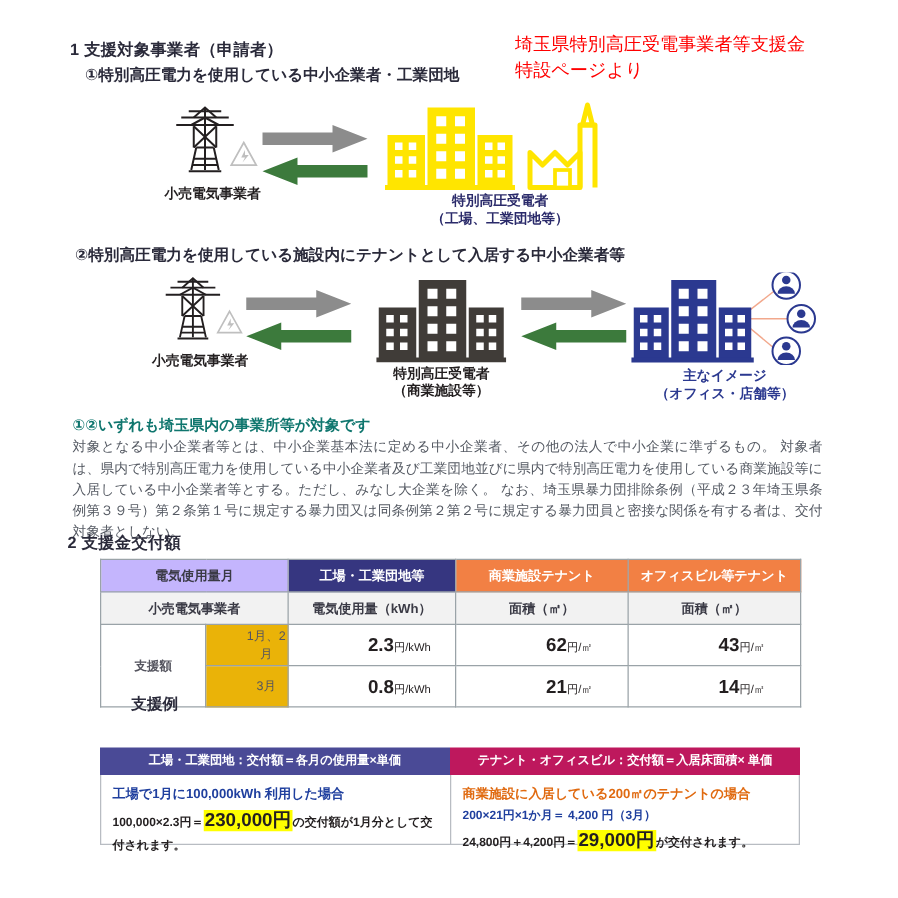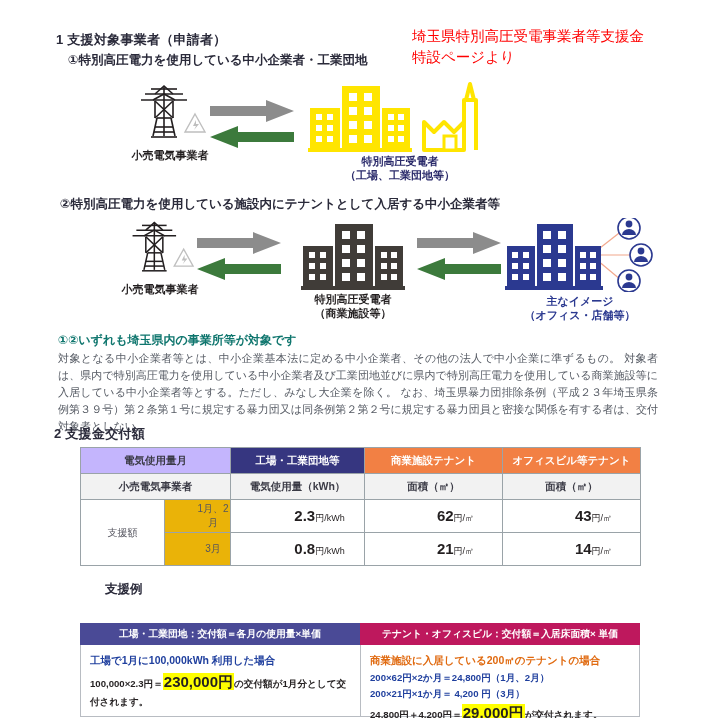--- a/index.html
+++ b/index.html
@@ -36,21 +36,21 @@
   .sub-head {
     font-size: 12.5px;
     font-weight: bold;
     color: #2a2a3a;
   }
 
   #sec1-head { position: absolute; left: 56px; top: 31px; }
   #sub1 { position: absolute; left: 68px; top: 52px; }
   #sub2 { position: absolute; left: 60px; top: 196px; }
   #sec2-head { position: absolute; left: 54px; top: 425px; }
-  #ex-label { position: absolute; left: 105px; top: 581px; font-size: 12.5px; font-weight: bold; color: #2a2a3a; text-align: right;}
+  #ex-label { position: absolute; left: 105px; top: 555px; font-size: 12.5px; font-weight: bold; color: #2a2a3a; text-align: right;}
 
   
   .diagram { position: absolute; }
   #diagram1 { left: 60px; top: 80px; width: 460px; height: 105px; }
   #diagram2 { left: 60px; top: 218px; width: 650px; height: 108px; }
 
   .node { position: absolute; text-align: center; }
   .node-caption {
     font-size: 11px;
     line-height: 1.3;
@@ -107,49 +107,49 @@
     background: #363680;
     color: #ffffff;
     font-weight: bold;
   }
   #rate-table .hdr-orange {
     background: #f28044;
     color: #ffffff;
     font-weight: bold;
   }
   #rate-table .unit-row td { background: #f2f2f2; font-weight: bold; }
-  #rate-table .rowlabel { background: #ffffff; font-weight: normal; color: #55555f; font-size: 10px; }
+  #rate-table .rowlabel { background: #ffffff; font-weight: bold; color: #55555f; font-size: 10px; }
   #rate-table .month { background: #eab308; color: #55555f; font-size: 10px; height: 33px; padding-left: 31px; }
   #rate-table .val { background: #ffffff; height: 33px; }
   .big { font-size: 15px; font-weight: bold; color: #231f20; margin-left: 44px; }
   .smu { font-size: 9px; color: #231f20; }
 
   
   #example-wrap {
     position: absolute;
     left: 80px;
-    top: 623px;
+    top: 598px;
     width: 560px;
     display: flex;
   }
   .ex-col { width: 50%; }
   .ex-head {
     height: 22px;
     line-height: 22px;
     text-align: center;
     font-size: 9.8px;
     font-weight: bold;
     color: #ffffff;
   }
   .ex-head.navy { background: #4a4a96; }
   .ex-head.orange { background: #be185d; }
   .ex-body {
     border: 1px solid #b8bcc2;
     border-top: none;
-    height: 72px;
+    height: 56px;
     padding: 7px 8px 16px 9px;
     font-size: 10px;
     line-height: 1.55;
   }
   .ex-body.left { border-right: none; }
   .ex-title-navy { font-weight: bold; color: #1f3f9e; font-size: 10.5px; display: block; margin-bottom: 2px;}
   .ex-title-orange { font-weight: bold; color: #e06a10; font-size: 10.5px; display: block; margin-bottom: 2px;}
   .calc { color: #1f3f9e; font-weight: bold; font-size: 9.6px; display: block; line-height: 1.6;}
   .calc-dark { color: #231f20; font-weight: bold; font-size: 9.6px; }
   .hl {
@@ -441,18 +441,17 @@
     <div class="ex-head navy">工場・工業団地：交付額＝各月の使用量×単価</div>
     <div class="ex-body left">
       <span class="ex-title-navy">工場で1月に100,000kWh 利用した場合</span>
       <span class="calc-dark">100,000×2.3円＝</span><span class="hl">230,000円</span><span class="inline-note">の交付額が1月分として交付されます。</span>
     </div>
   </div>
   <div class="ex-col">
     <div class="ex-head orange">テナント・オフィスビル：交付額＝入居床面積× 単価</div>
     <div class="ex-body">
       <span class="ex-title-orange">商業施設に入居している200㎡のテナントの場合</span>
-      <span class="calc">200×62円×2か月＝24,800円（1月、2月）</span>
       <span class="calc">200×21円×1か月＝ 4,200 円（3月）</span>
       <span class="calc-dark">24,800円＋4,200円＝</span><span class="hl">29,000円</span><span class="inline-note">が交付されます。</span>
     </div>
   </div>
 </div>
 
 </body></html>

